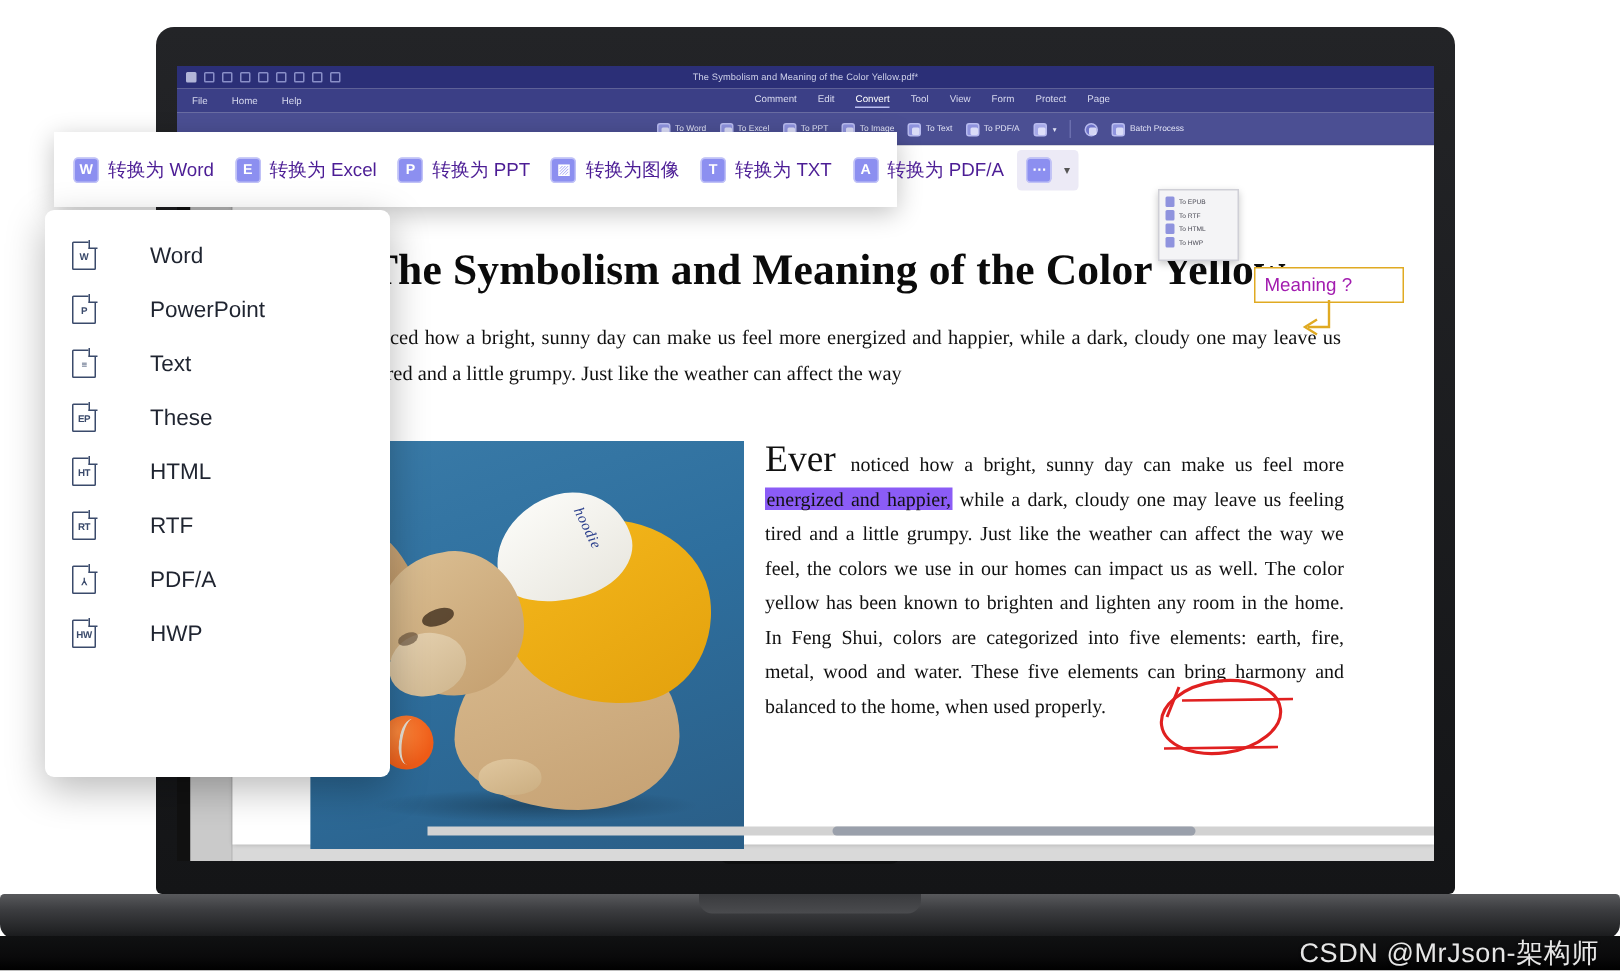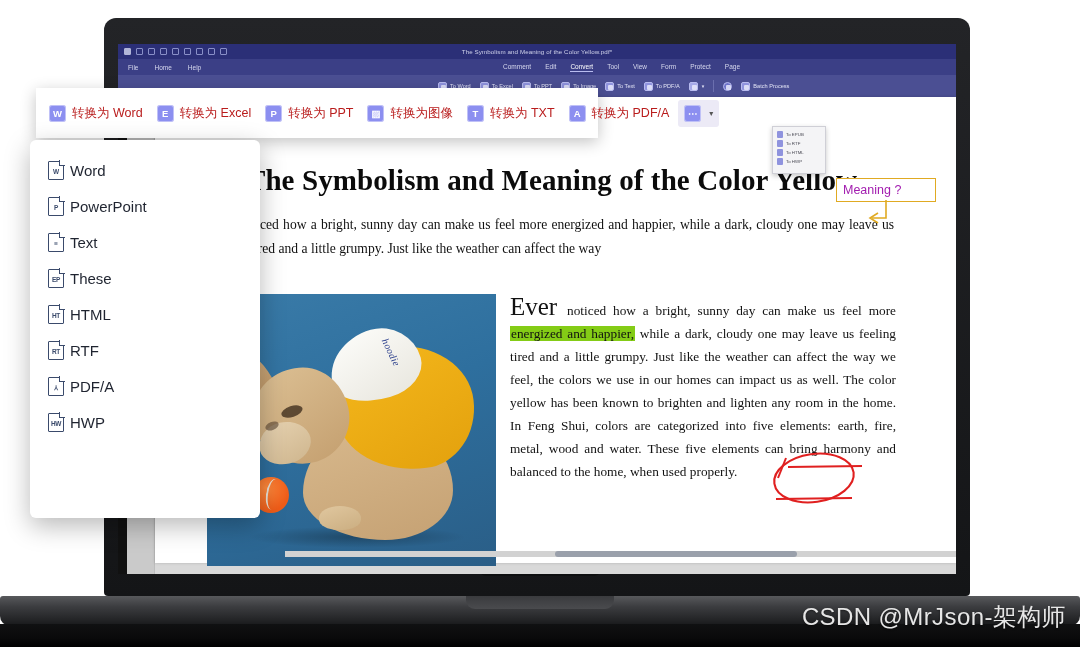--- a/index.html
+++ b/index.html
@@ -144,21 +144,21 @@
   }
   .col-text {
     flex: 1; font-family: "Liberation Serif", serif;
     font-size: 13.3px; line-height: 1.73; color:#111; text-align: justify;
     position: relative;
   }
   .dropcap {
     font-family:"Liberation Serif", serif; font-weight:normal;
     font-size: 25px; line-height: 1; margin-right: 3px;
   }
-  .hl { background:#84cc16; padding: 0 1px; }
+  .hl { background:#8b5cf6; padding: 0 1px; }
 
   
   .photo-bg { position:absolute; inset:0; background: linear-gradient(160deg,#3a7ba8 0%,#2e6f9e 45%,#2a5e87 100%); }
   .dog-body {
     position:absolute; left: 96px; top: 128px; width: 150px; height: 118px;
     background: linear-gradient(160deg,#d8b98d,#c5a173); border-radius: 52% 48% 45% 55%/60% 58% 42% 40%;
   }
   .dog-hoodie {
     position:absolute; left: 130px; top: 52px; width: 137px; height: 124px;
     background: linear-gradient(155deg,#f5b81c,#e3a10d); border-radius: 46% 54% 40% 60%/52% 50% 50% 48%;
@@ -244,33 +244,33 @@
     background:#fff; box-shadow: 0 4px 16px rgba(0,0,0,.24);
     display:flex; align-items:center; gap: 4px; padding: 0 8px; z-index: 40;
   }
   .ovbtn { display:flex; align-items:center; gap:6px; padding: 4px 5px; }
   .ovbtn .oic {
     width: 17px; height: 17px; border-radius: 3px;
     background: #8c8ff0; display:flex; align-items:center; justify-content:center;
     color:#fff; font-size: 9.5px; font-weight: bold;
     box-shadow: inset 0 0 0 1px rgba(255,255,255,.45);
   }
-  .ovbtn .olbl { font-size: 12.5px; color:#b91c1c; white-space:nowrap; }
+  .ovbtn .olbl { font-size: 12.5px; color:#4c1d95; white-space:nowrap; }
   .ovbtn.more { background:#eceaf6; border-radius:3px; padding: 5px 6px; }
   .ovbtn.more .caret { font-size: 8px; color:#555; margin-left:2px; }
 
   
   .ov-menu {
     position:absolute; left: 30px; top: 140px; width: 230px; height: 378px;
     background:#fff; border-radius: 6px;
     box-shadow: 0 8px 26px rgba(0,0,0,.28); z-index: 45;
     padding: 12px 0;
   }
   .ov-item {
-    height: 36px; display:flex; align-items:center; gap: 6px; padding-left: 18px;
+    height: 36px; display:flex; align-items:center; gap: 36px; padding-left: 18px;
   }
   .ov-item .dic {
     width: 16px; height: 19px; position: relative; flex:none;
   }
   .ov-item .dic .sheet {
     position:absolute; inset:0; border: 1.3px solid #3a4a6b; border-radius:1px;
     background:#fff;
   }
   .ov-item .dic .fold {
     position:absolute; right:-1px; top:-1px; width:6px; height:6px;
@@ -278,22 +278,22 @@
   }
   .ov-item .dic .glyph {
     position:absolute; inset:0; display:flex; align-items:center; justify-content:center;
     font-size: 6.5px; font-weight: bold; color:#3a4a6b; letter-spacing:-.3px;
     padding-top:2px;
   }
   .ov-item .olbl2 { font-size: 15px; color:#1f2430; }
 
   
   .watermark {
-    position:absolute; right: 14px; bottom: 14px;
-    font-size: 24px; color:#e6e6e6; letter-spacing:.4px;
+    position:absolute; right: 14px; bottom: 0;
+    font-size: 18px; color:#e6e6e6; letter-spacing:.4px;
     font-family:"Liberation Sans", sans-serif; z-index: 60;
     text-shadow: 0 1px 2px rgba(0,0,0,.5);
   }
 </style>
 </head>
 <body>
 
 <div id="root">
 
   <div class="laptop-bezel-inner"></div>

